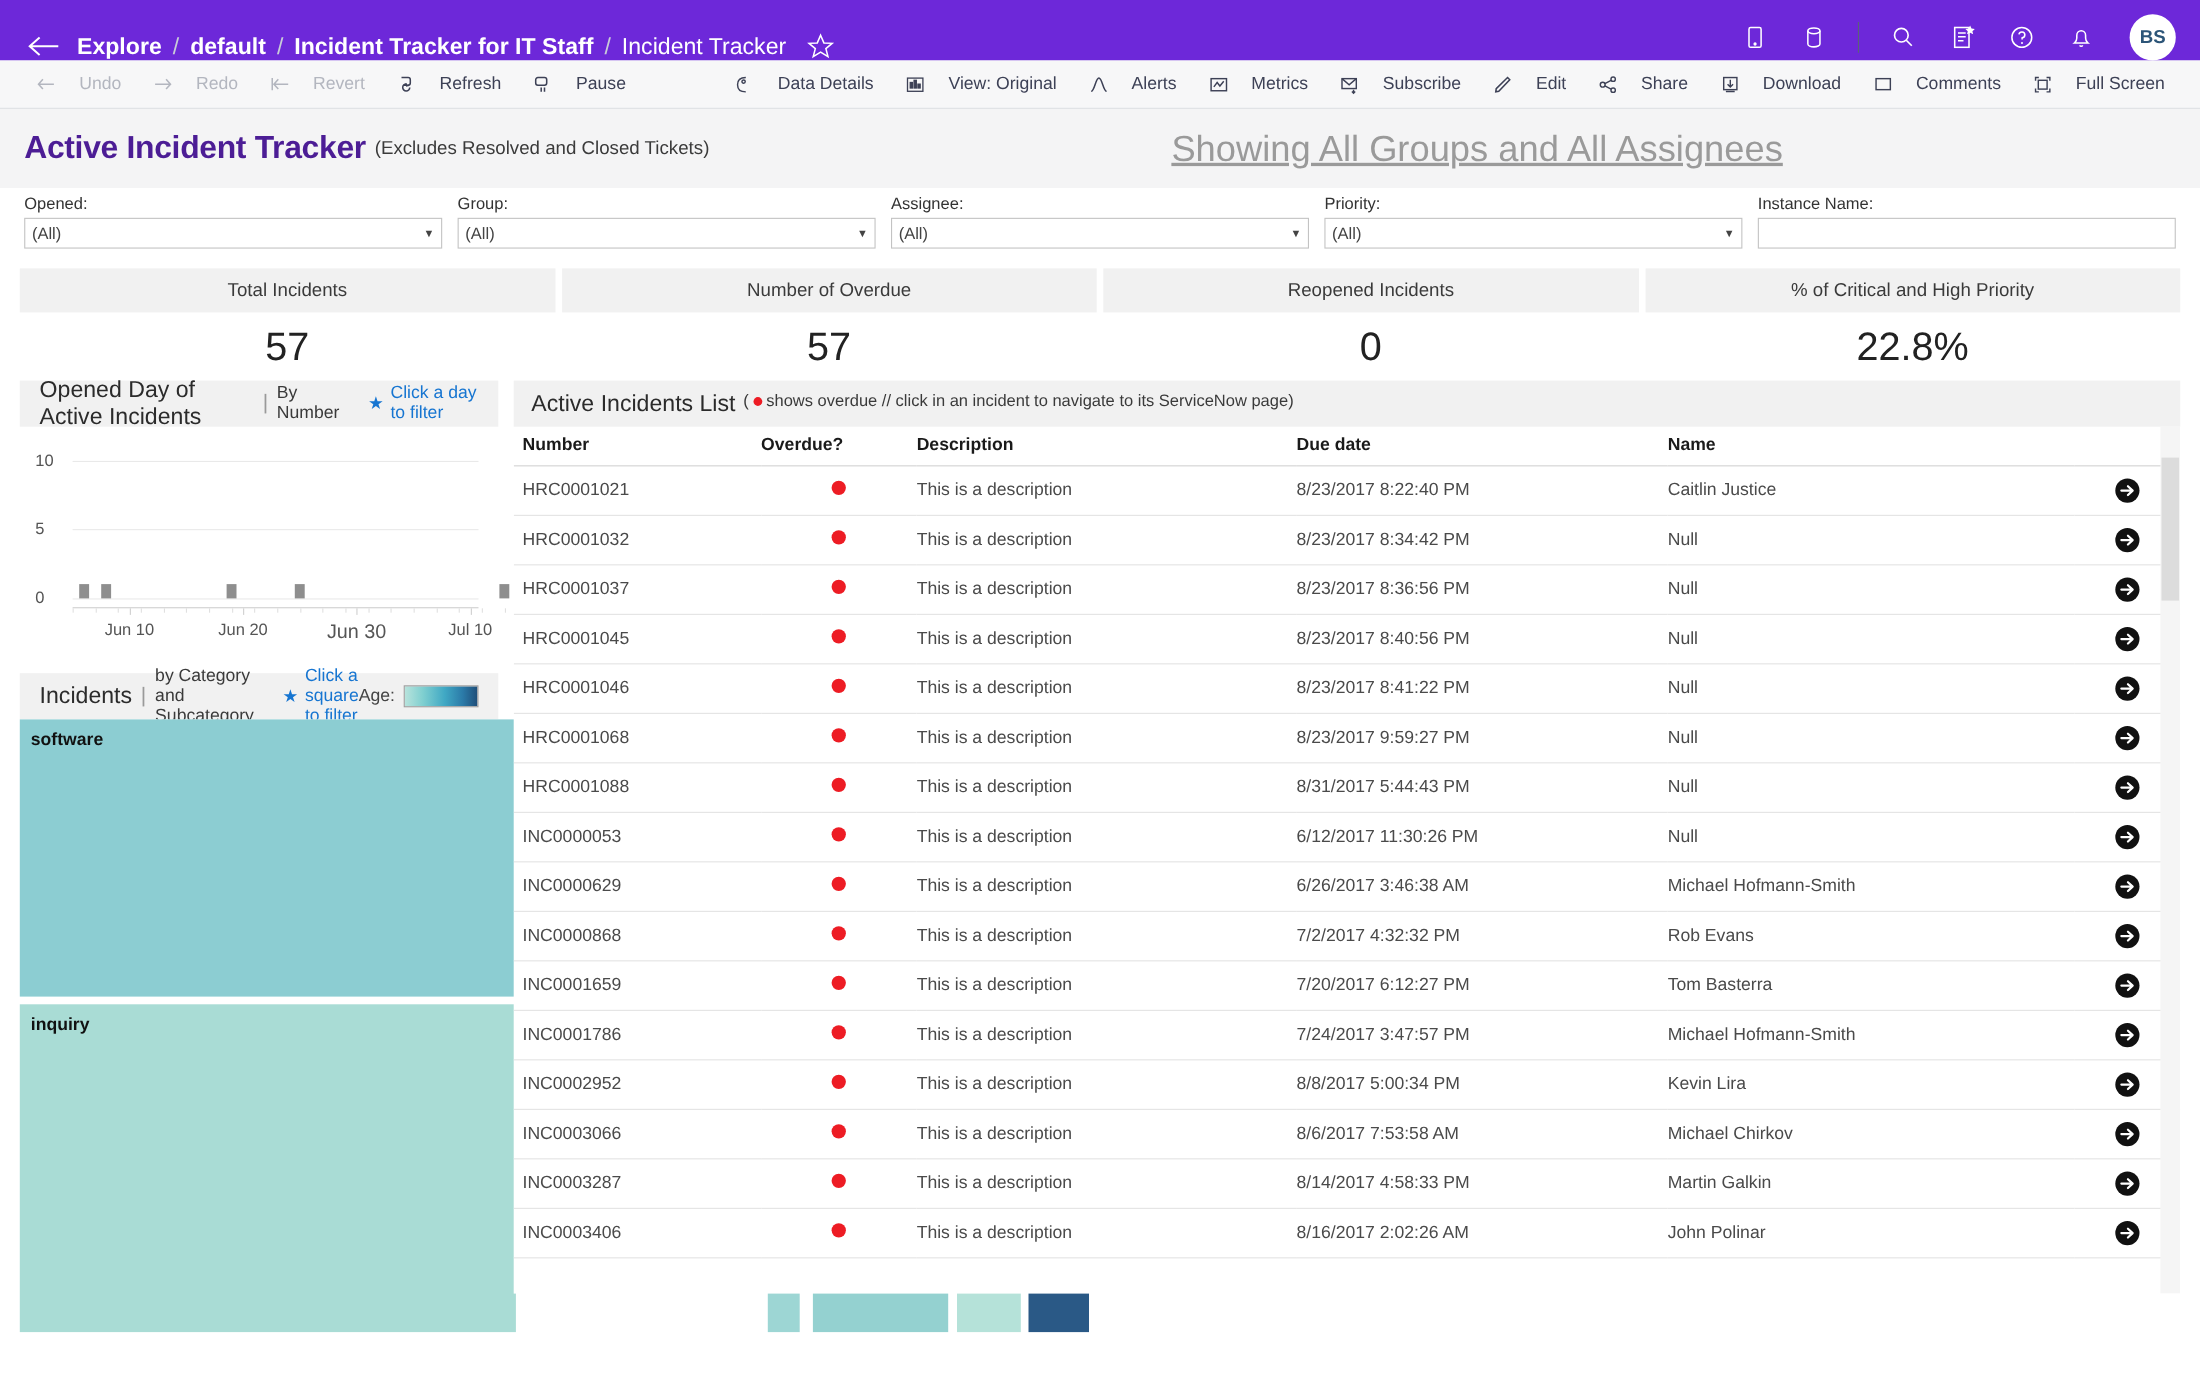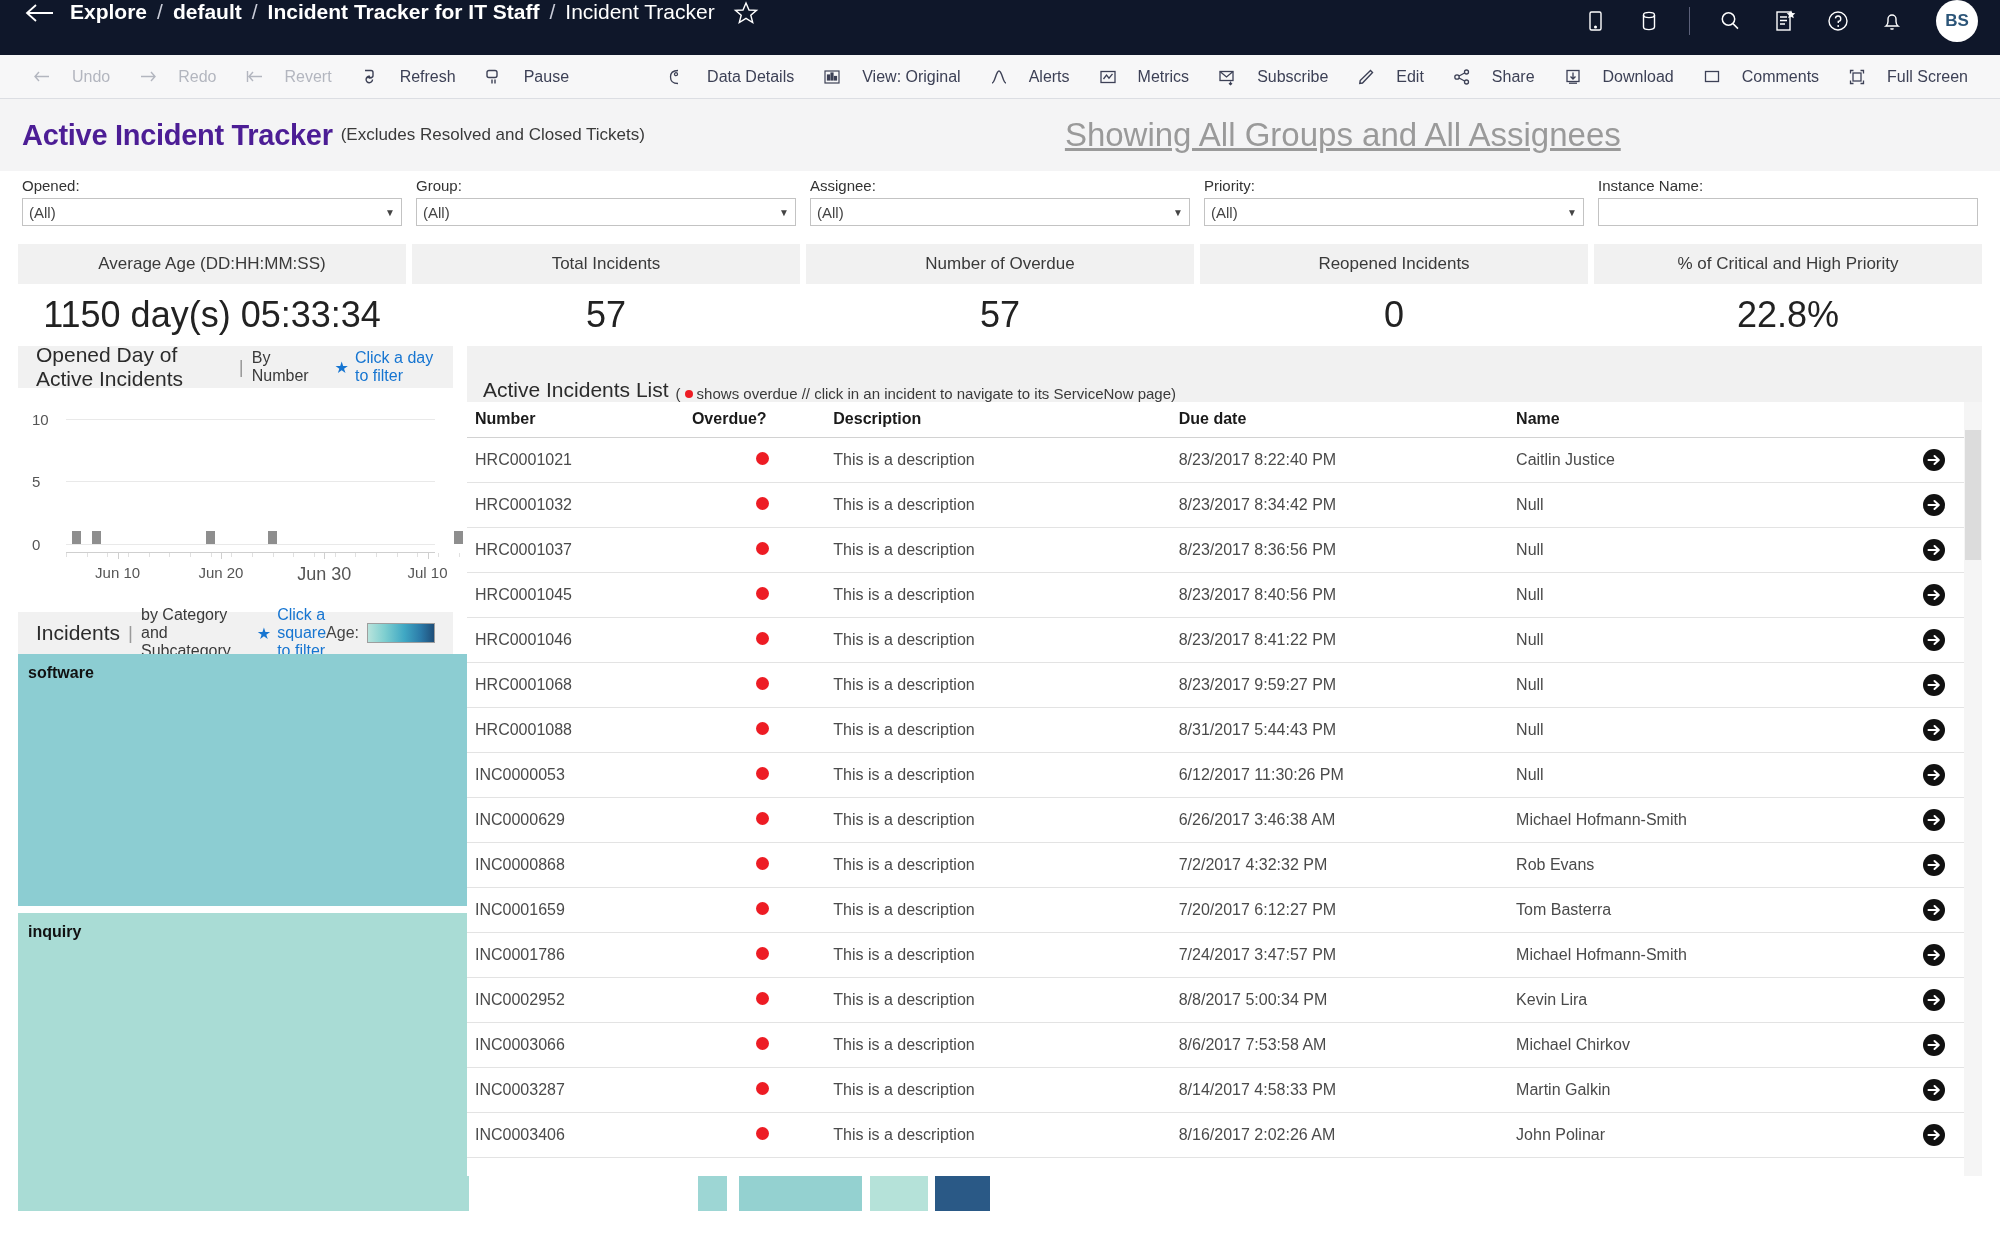--- a/index.html
+++ b/index.html
@@ -5,22 +5,22 @@
   * { box-sizing: border-box; margin: 0; padding: 0; }
   html, body {
     width: 2000px; height: 1250px;
     font-family: "Liberation Sans", sans-serif;
     background: #ffffff;
     overflow: hidden;
   }
 
   
   .topnav {
-    height: 55px; background: #0f172a;
-    display: flex; align-items: flex-start;
+    height: 55px; background: #6d28d9;
+    display: flex; align-items: flex-end;
     padding: 0 22px; color: #ffffff;
   }
   .back-arrow { width: 34px; height: 26px; flex: 0 0 auto; cursor: pointer; }
   .crumbs { display: flex; align-items: center; gap: 10px; margin-left: 14px; font-size: 21px; }
   .crumb { white-space: nowrap; cursor: pointer; }
   .crumb.b { font-weight: bold; }
   .crumb.sep { color: #c9ccd8; font-weight: normal; }
   .crumb.last { font-weight: normal; color: #ffffff; }
   .star-ico { margin-left: 18px; width: 26px; height: 26px; cursor: pointer; }
   .nav-right { margin-left: auto; display: flex; align-items: center; gap: 26px; }
@@ -128,22 +128,22 @@
   .bar { position: absolute; bottom: 0; width: 9px; background: #8e8e8e; }
 
   
   .tree-box { position: relative; background: #fff; height: 560px; }
   .tile { position: absolute; overflow: hidden; cursor: pointer; }
   .tile-lbl { font-size: 16px; font-weight: bold; color: #111; padding: 10px 0 0 10px; line-height: 1.15; }
   .tile-sub { font-size: 15px; font-weight: normal; color: #333; padding: 2px 0 0 10px; }
 
   
   .list-head {
-    background: #f1f1f1; height: 56px;
-    display: flex; align-items: flex-end; padding: 10px 16px 0 16px;
+    background: #f1f1f1; height: 42px;
+    display: flex; align-items: flex-start; padding: 10px 16px 0 16px;
   }
   .lh-title { font-size: 21px; color: #2b2b2b; }
   .lh-note { font-size: 15px; color: #3a3a3a; margin-left: 7px; display: flex; align-items: center; gap: 4px;}
   .red-dot-inline { width: 8px; height: 8px; border-radius: 50%; background: #ed1c24; display: inline-block; }
   .tbl-wrap { position: relative; flex: 1 1 auto; overflow: hidden; background: #fff; }
   table.inc { width: 100%; border-collapse: collapse; table-layout: fixed; }
   table.inc th {
     text-align: left; font-size: 16px; color: #1a1a1a; font-weight: bold;
     padding: 8px 0 9px 0; border-bottom: 1px solid #d2d2d2; background: #fff;
   }
@@ -414,24 +414,20 @@
   </div>
   <div class="filter">
     <div class="filter-label">Instance Name:</div>
     <div class="filter-ctl">
       <span class="val"></span>
     </div>
   </div>
 </div>
 
 <div class="kpis">
-  <div class="kpi">
-    <div class="kpi-head">Average Age (DD:HH:MM:SS)</div>
-    <div class="kpi-val">1150 day(s) 05:33:34</div>
-  </div>
   <div class="kpi">
     <div class="kpi-head">Total Incidents</div>
     <div class="kpi-val">57</div>
   </div>
   <div class="kpi">
     <div class="kpi-head">Number of Overdue</div>
     <div class="kpi-val">57</div>
   </div>
   <div class="kpi">
     <div class="kpi-head">Reopened Incidents</div>

